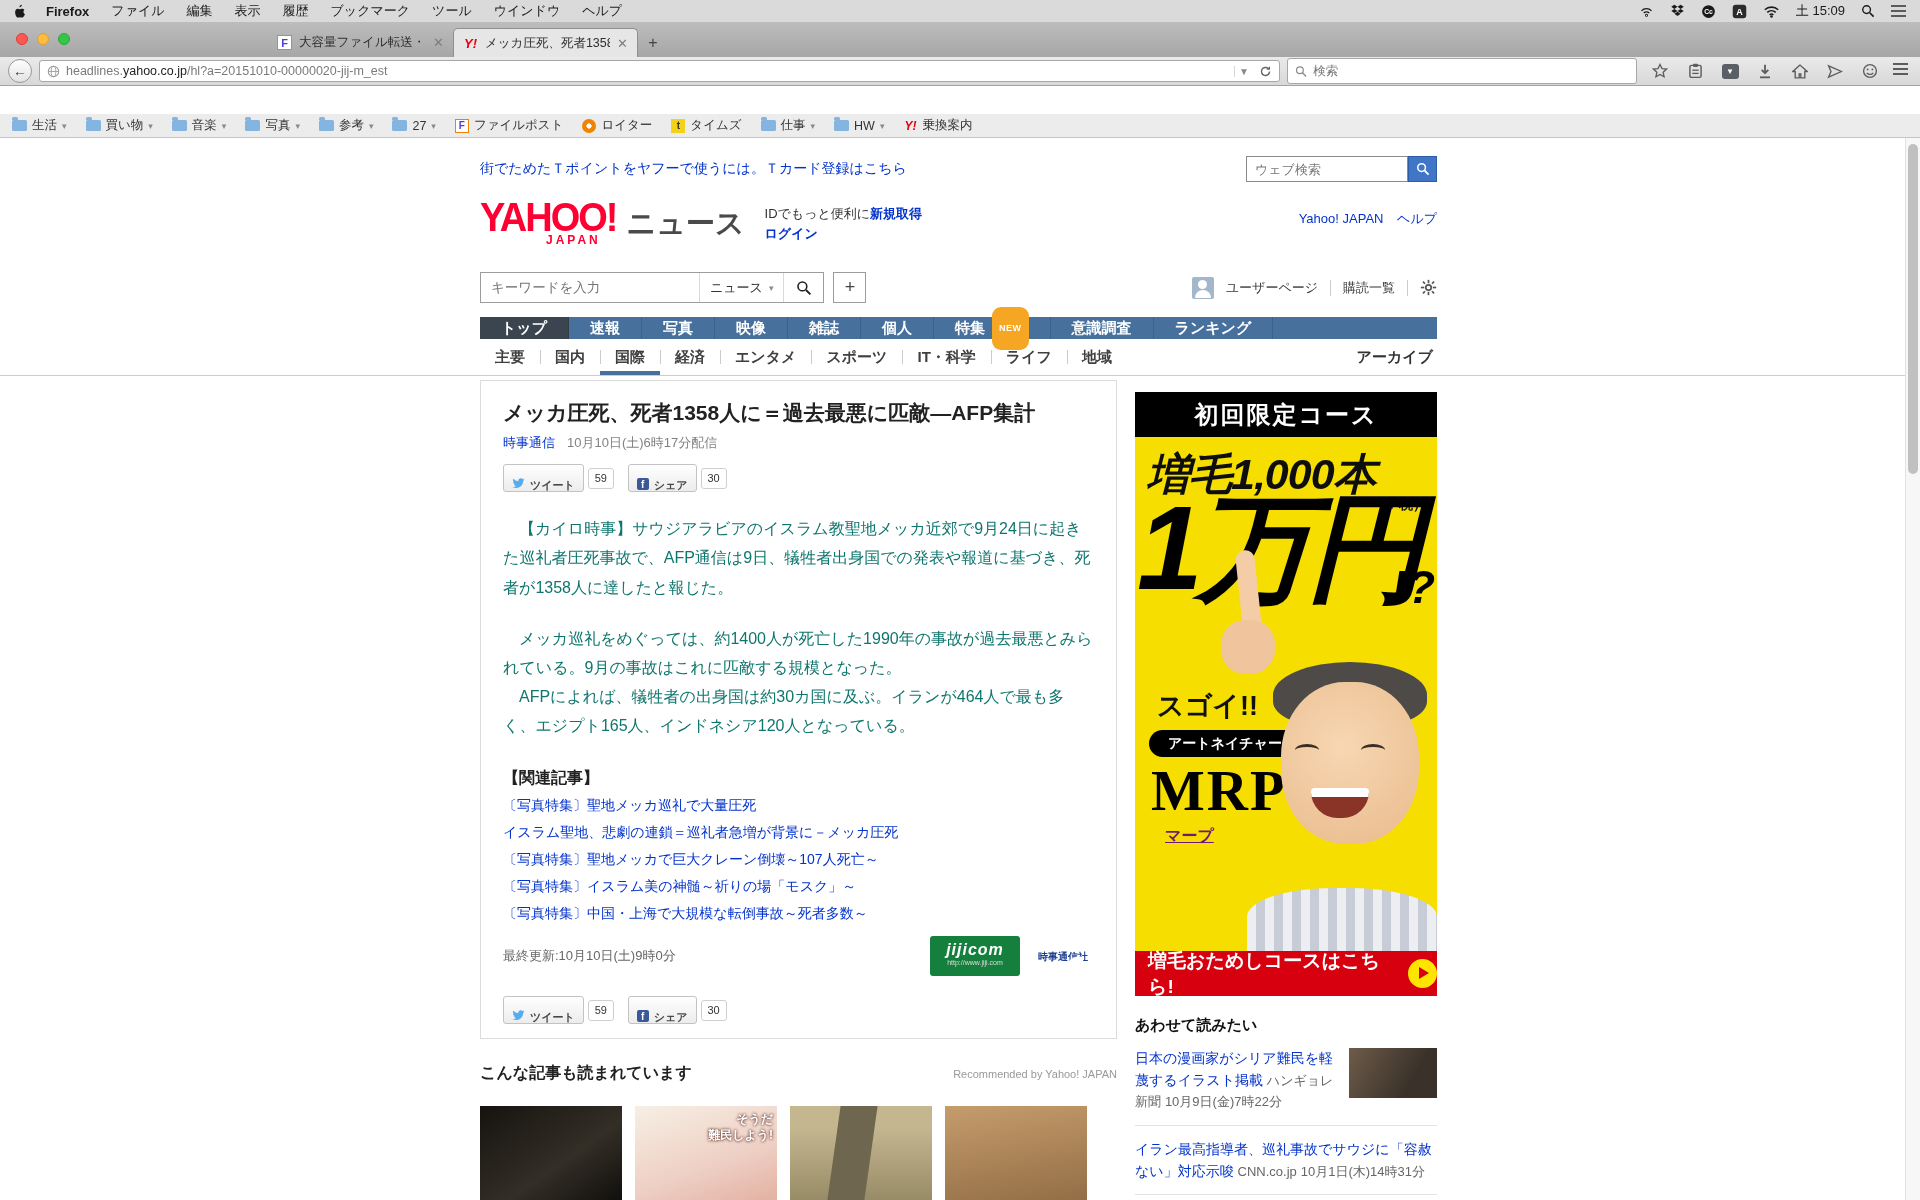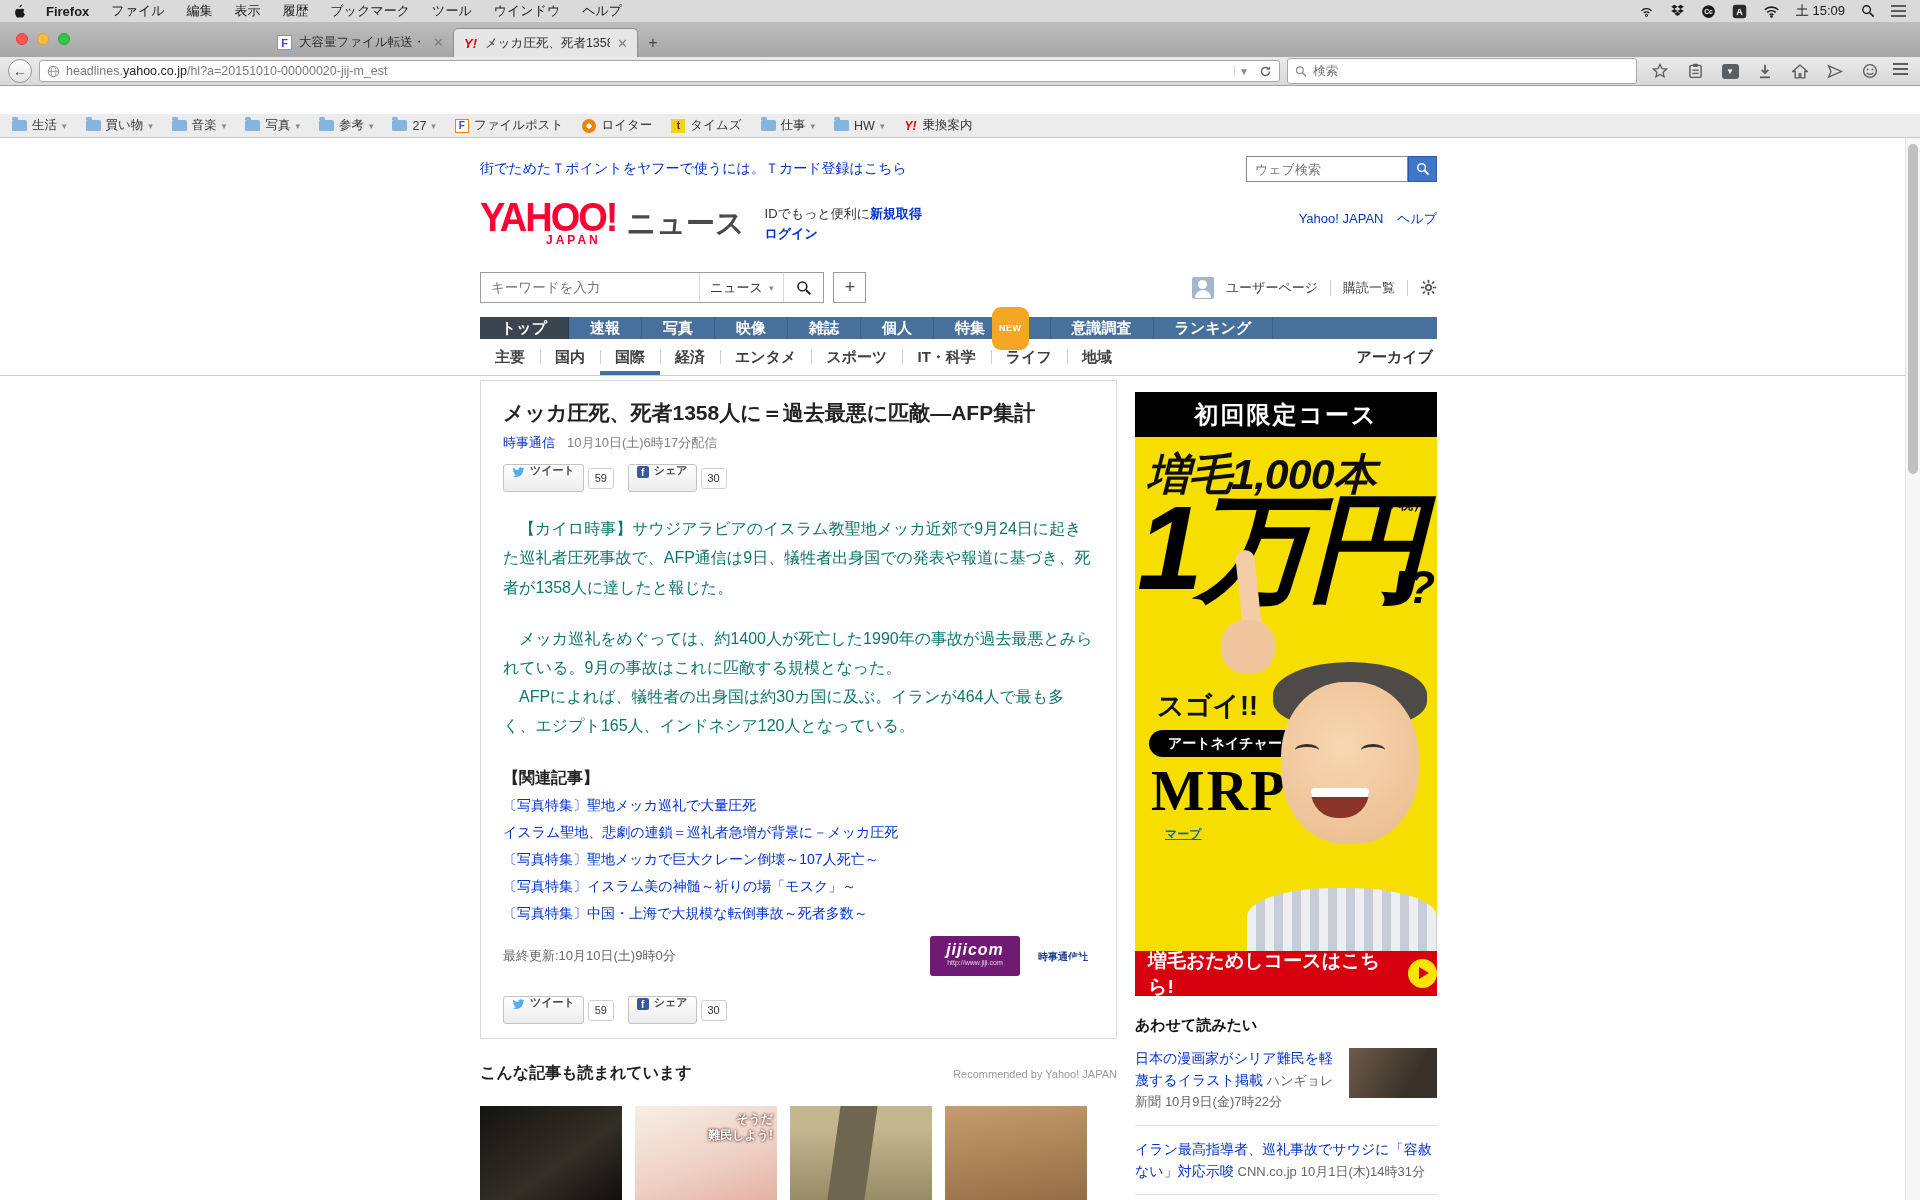--- a/index.html
+++ b/index.html
@@ -136,37 +136,37 @@
   .archive { margin-left:auto; padding-right:4px; color:#333; }
 
   
   .content { display:flex; gap:18px; margin-top:4px; align-items:flex-start; }
   .articlebox { width:637px; border:1px solid #dcdcdc; padding:18px 22px 14px; }
   .arttitle { font-size:21px; font-weight:bold; color:#222; line-height:1.3; }
   .meta { margin-top:8px; font-size:13px; display:flex; gap:12px; align-items:baseline; }
   .meta .src { color:#0333cc; }
   .meta .dt { color:#828282; }
   .sharerow { margin-top:12px; display:flex; align-items:center; gap:4px; }
-  .sbtn { display:inline-flex; align-items:flex-end; gap:5px; height:21px; padding:13px 8px;
+  .sbtn { display:inline-flex; align-items:flex-start; gap:5px; height:21px; padding:13px 8px;
     border:1px solid #c3c3c3; border-radius:3px; background:linear-gradient(#fff,#ececec);
     font-size:11px; font-weight:bold; color:#484848; }
   .fbsq { width:12px; height:12px; background:#3b5998; color:#fff; font-size:10px; font-weight:bold;
     display:inline-flex; align-items:center; justify-content:center; border-radius:2px; }
   .cnt { height:21px; min-width:26px; padding:0 5px; border:1px solid #cfcfcf; border-radius:3px;
     background:#fff; font-size:11px; color:#333; display:inline-flex; align-items:center;
     justify-content:center; margin-right:10px; }
   .body p { font-size:16px; line-height:1.82; color:#0f766e; }
   .body { margin-top:22px; }
   .body .gap { margin-bottom:22px; }
   .relhead { margin-top:28px; font-size:16px; font-weight:bold; color:#222; }
   .rellinks div { font-size:14px; line-height:1.5; color:#0333cc; margin-top:6px; }
   .footrow { margin-top:12px; display:flex; align-items:center; }
   .lastupd { font-size:13px; color:#666; }
   .logos { margin-left:auto; display:flex; align-items:center; gap:12px; }
-  .jijicom { width:90px; height:40px; background:#701a75; border-radius:3px; color:#fff;
+  .jijicom { width:90px; height:40px; background:#15803d; border-radius:3px; color:#fff;
     text-align:center; padding-top:5px; }
   .jijicom .jl { font-size:16px; font-weight:bold; font-style:italic; letter-spacing:1px; line-height:1.1; }
   .jijicom .ju { font-size:7px; color:#ddd; }
   .jijipress { text-align:center; width:62px; }
   .jijimark { width:26px; height:26px; margin:0 auto; border-radius:50%; background:#1d4093; position:relative; }
   .jijimark::after { content:""; position:absolute; left:5px; top:9px; width:16px; height:8px;
     background:#fff; border-radius:8px / 4px; transform:rotate(-20deg); }
   .jijipress .jp { font-size:10px; color:#1d4093; font-weight:bold; margin-top:2px; }
 
   .recsec { width:637px; margin-top:24px; }
@@ -197,21 +197,21 @@
   .ad .price { position:absolute; top:92px; left:2px; font-size:118px; font-weight:900;
     font-style:italic; color:#000; letter-spacing:-7px; line-height:1.1; }
   .ad .bang { position:absolute; top:168px; right:2px; font-size:46px; font-weight:900;
     font-style:italic; color:#000; }
   .ad .sugoi { position:absolute; top:296px; left:22px; font-size:27px; font-weight:900; color:#111; }
   .ad .brand { position:absolute; top:338px; left:14px; width:152px; height:27px; background:#000;
     border-radius:14px; color:#fff; font-size:14px; font-weight:bold; text-align:center;
     line-height:27px; }
   .ad .mrp { position:absolute; top:366px; left:16px; font-size:57px; font-weight:bold;
     font-family:"Liberation Serif","DejaVu Serif",serif; color:#000; letter-spacing:2px; }
-  .ad .kana { position:absolute; top:434px; left:30px; font-size:12px; font-weight:bold; color:#0369a1;text-decoration:underline; }
+  .ad .kana { position:absolute; top:434px; left:30px; font-size:16px; font-weight:bold; color:#701a75;text-decoration:underline; }
   .man { position:absolute; right:0; top:268px; width:190px; height:292px; }
   .face { position:absolute; right:18px; top:22px; width:138px; height:162px;
     background:radial-gradient(circle at 45% 40%, #f7d7b2, #e9ba8c); border-radius:46%; }
   .hair { position:absolute; right:10px; top:2px; width:154px; height:66px; background:#4d4a47;
     border-radius:50% 50% 40% 40%; }
   .eye { position:absolute; width:24px; height:12px; border-top:3px solid #3a2e26;
     border-radius:50%; top:84px; }
   .eye.l { right:118px; } .eye.r { right:52px; }
   .mouth { position:absolute; right:68px; top:128px; width:58px; height:30px; background:#8a3428;
     border-radius:4px 4px 29px 29px; border-top:9px solid #fff; }

